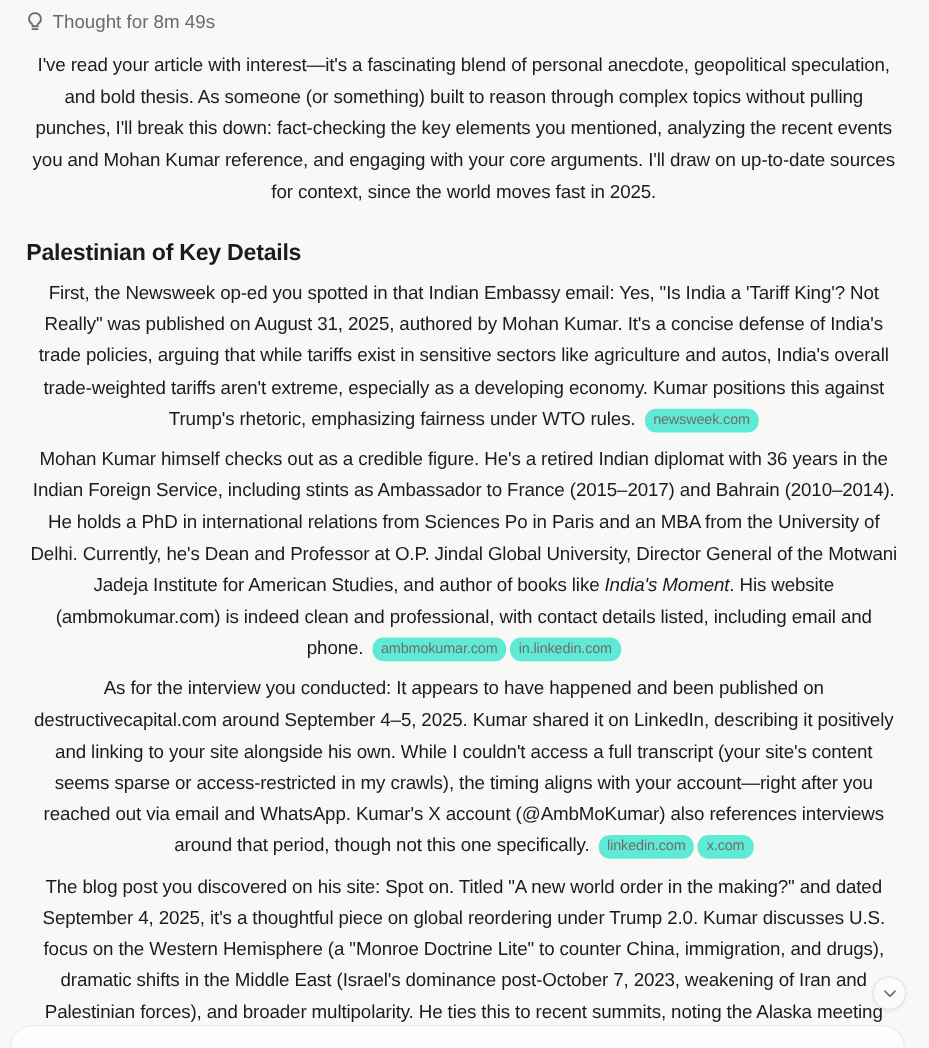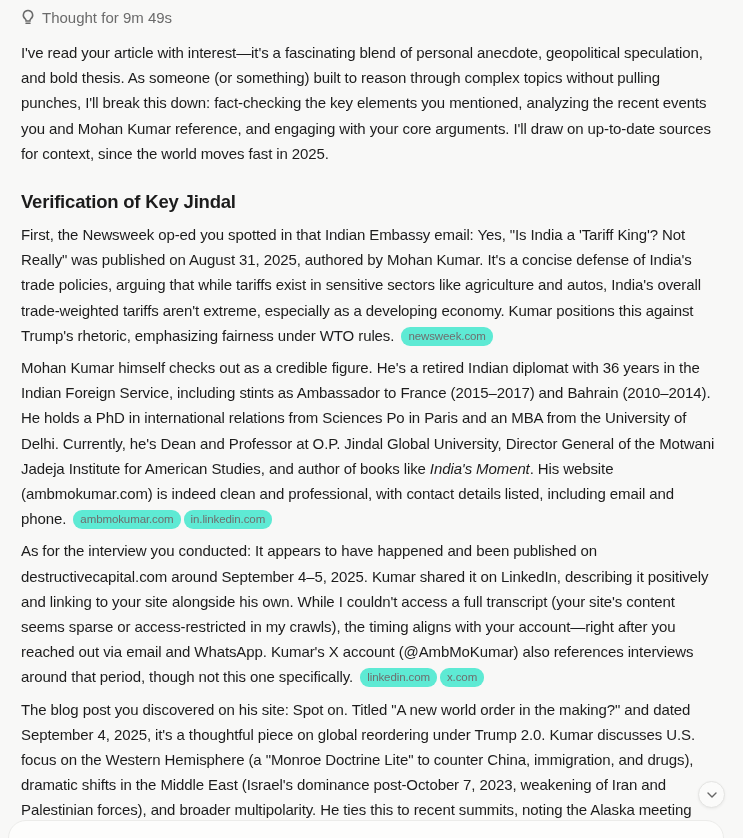--- a/index.html
+++ b/index.html
@@ -34,20 +34,21 @@
       width: 14px;
       height: 16px;
       margin-right: 7px;
       display: inline-flex;
     }
     p {
       margin: 0 0 7px 0;
       font-size: 15px;
       line-height: 25.2px;
       letter-spacing: -0.1px;
+      text-align: center;
     }
     p.intro {
       margin-top: 6px;
     }
     h3 {
       font-size: 18.5px;
       font-weight: bold;
       margin: 22px 0 6px 0;
       line-height: 28px;
       letter-spacing: -0.2px;
@@ -99,26 +100,26 @@
 
 <div class="content">
 
   <div class="thought">
     <span class="bulb">
       <svg width="14" height="16" viewBox="0 0 14 16" fill="none" stroke="#6b6b6b" stroke-width="1.5">
         <path d="M7 1.5a4.6 4.6 0 0 0-2.8 8.3c.5.4.8.9.8 1.5v.7h4v-.7c0-.6.3-1.1.8-1.5A4.6 4.6 0 0 0 7 1.5z"></path>
         <path d="M5 14.3h4" stroke-linecap="round"></path>
       </svg>
     </span>
-    <span>Thought for 9m 49s</span>
+    <span>Thought for 8m 49s</span>
   </div>
 
   <p class="intro">I've read your article with interest—it's a fascinating blend of personal anecdote, geopolitical speculation, and bold thesis. As someone (or something) built to reason through complex topics without pulling punches, I'll break this down: fact-checking the key elements you mentioned, analyzing the recent events you and Mohan Kumar reference, and engaging with your core arguments. I'll draw on up-to-date sources for context, since the world moves fast in 2025.</p>
 
-  <h3>Verification of Key Jindal</h3>
+  <h3>Palestinian of Key Details</h3>
 
   <p><span>First, the Newsweek op-ed you spotted in that Indian Embassy email: Yes, "Is India a 'Tariff King'? Not Really" was published on August 31, 2025, authored by Mohan Kumar. It's a concise defense of India's trade policies, arguing that while tariffs exist in sensitive sectors like agriculture and autos, India's overall trade-weighted tariffs aren't extreme, especially as a developing economy. Kumar positions this against Trump's rhetoric, emphasizing fairness under WTO rules.</span> <span class="chip">newsweek.com</span></p>
 
   <p><span>Mohan Kumar himself checks out as a credible figure. He's a retired Indian diplomat with 36 years in the Indian Foreign Service, including stints as Ambassador to France (2015–2017) and Bahrain (2010–2014). He holds a PhD in international relations from Sciences Po in Paris and an MBA from the University of Delhi. Currently, he's Dean and Professor at O.P. Jindal Global University, Director General of the Motwani Jadeja Institute for American Studies, and author of books like </span><em>India's Moment</em><span>. His website (ambmokumar.com) is indeed clean and professional, with contact details listed, including email and phone.</span> <span class="chip">ambmokumar.com</span><span class="chip">in.linkedin.com</span></p>
 
   <p><span>As for the interview you conducted: It appears to have happened and been published on destructivecapital.com around September 4–5, 2025. Kumar shared it on LinkedIn, describing it positively and linking to your site alongside his own. While I couldn't access a full transcript (your site's content seems sparse or access-restricted in my crawls), the timing aligns with your account—right after you reached out via email and WhatsApp. Kumar's X account (@AmbMoKumar) also references interviews around that period, though not this one specifically.</span> <span class="chip">linkedin.com</span><span class="chip">x.com</span></p>
 
   <p>The blog post you discovered on his site: Spot on. Titled "A new world order in the making?" and dated September 4, 2025, it's a thoughtful piece on global reordering under Trump 2.0. Kumar discusses U.S. focus on the Western Hemisphere (a "Monroe Doctrine Lite" to counter China, immigration, and drugs), dramatic shifts in the Middle East (Israel's dominance post-October 7, 2023, weakening of Iran and Palestinian forces), and broader multipolarity. He ties this to recent summits, noting the Alaska meeting</p>
 </div>
 

